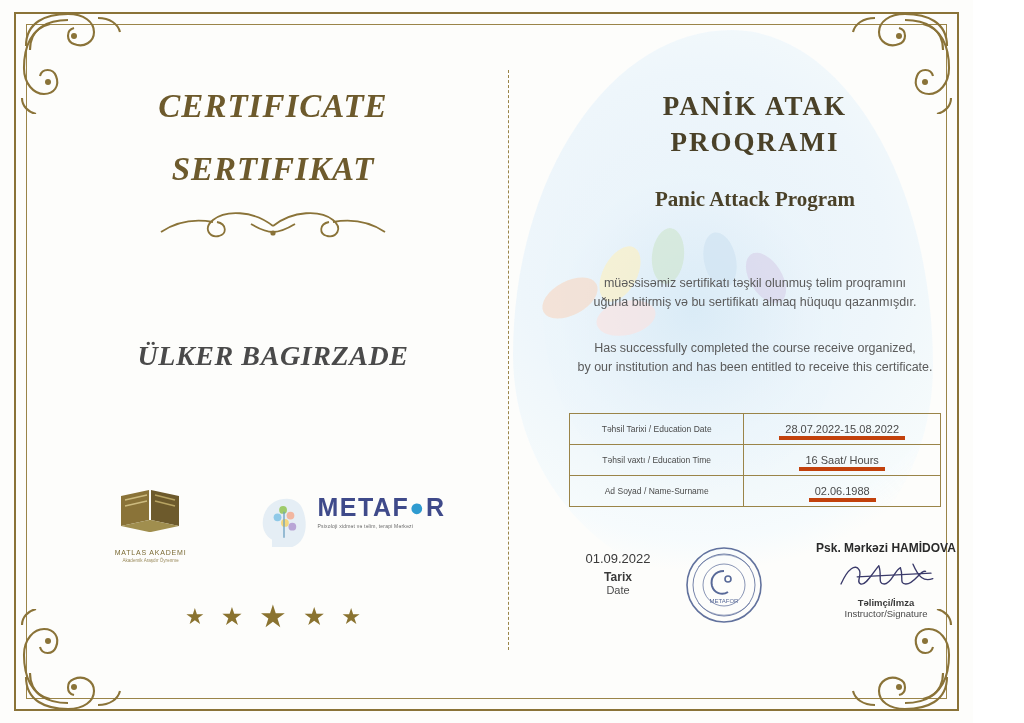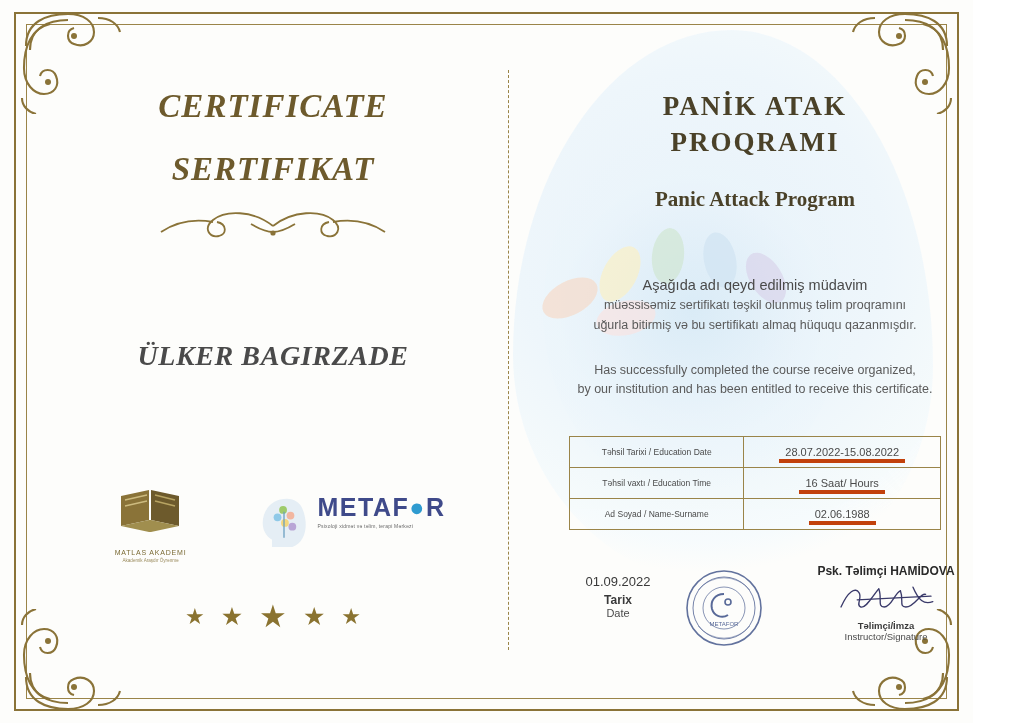--- a/index.html
+++ b/index.html
@@ -406,21 +406,20 @@
   </div>
 
   <div class="right">
     <div class="prog-title">
       <div>PANİK ATAK</div>
       <div>PROQRAMI</div>
     </div>
     <div class="prog-title-en">Panic Attack Program</div>
 
     <div class="body-az">
-      <div class="lead">Aşağıda adı qeyd edilmiş müdavim</div>
       <div>müəssisəmiz sertifikatı təşkil olunmuş təlim proqramını</div>
       <div>uğurla bitirmiş və bu sertifikatı almaq hüququ qazanmışdır.</div>
     </div>
 
     <div class="body-en">
       <div>Has successfully completed the course receive organized,</div>
       <div>by our institution and has been entitled to receive this certificate.</div>
     </div>
 
     <table class="info">
@@ -452,21 +451,21 @@
         <circle cx="40" cy="40" r="31" fill="none" stroke="#3b4f86" stroke-width="1" opacity=".7"></circle>
         <circle cx="40" cy="40" r="21" fill="none" stroke="#3b4f86" stroke-width="1" opacity=".6"></circle>
         <path d="M40 26 C31 26, 26 33, 28 41 C30 48, 38 51, 44 47" fill="none" stroke="#3b4f86" stroke-width="2" opacity=".85"></path>
         <circle cx="44" cy="34" r="3" fill="none" stroke="#3b4f86" stroke-width="1.6" opacity=".85"></circle>
         <text x="40" y="58" text-anchor="middle" font-family="Liberation Sans, sans-serif" font-size="6" fill="#3b4f86" opacity=".85">METAFOR</text>
         <path d="M14 22 A34 34 0 0 1 66 22" fill="none" stroke="#3b4f86" stroke-width=".8" opacity=".5"></path>
         <path d="M14 58 A34 34 0 0 0 66 58" fill="none" stroke="#3b4f86" stroke-width=".8" opacity=".5"></path>
       </svg>
 
       <div class="sign-block">
-        <div class="name">Psk. Təlimçi HAMİDOVA</div>
+        <div class="name">Psk. Mərkəzi HAMİDOVA</div>
         <svg class="sig" viewBox="0 0 180 40">
           <g fill="none" stroke="#3a3a6a" stroke-width="1.5" stroke-linecap="round">
             <path d="M40 30 C48 12, 56 8, 60 14 C64 20, 56 28, 62 30 C68 32, 76 16, 82 10"></path>
             <path d="M82 10 C86 20, 80 30, 88 30 C96 30, 100 14, 106 12"></path>
             <path d="M106 12 C110 22, 104 30, 112 30 C122 30, 128 14, 134 16"></path>
             <path d="M58 22 L140 18"></path>
             <path d="M120 8 C126 22, 132 28, 142 24"></path>
           </g>
         </svg>
         <div class="lbl-az">Təlimçi/İmza</div>

